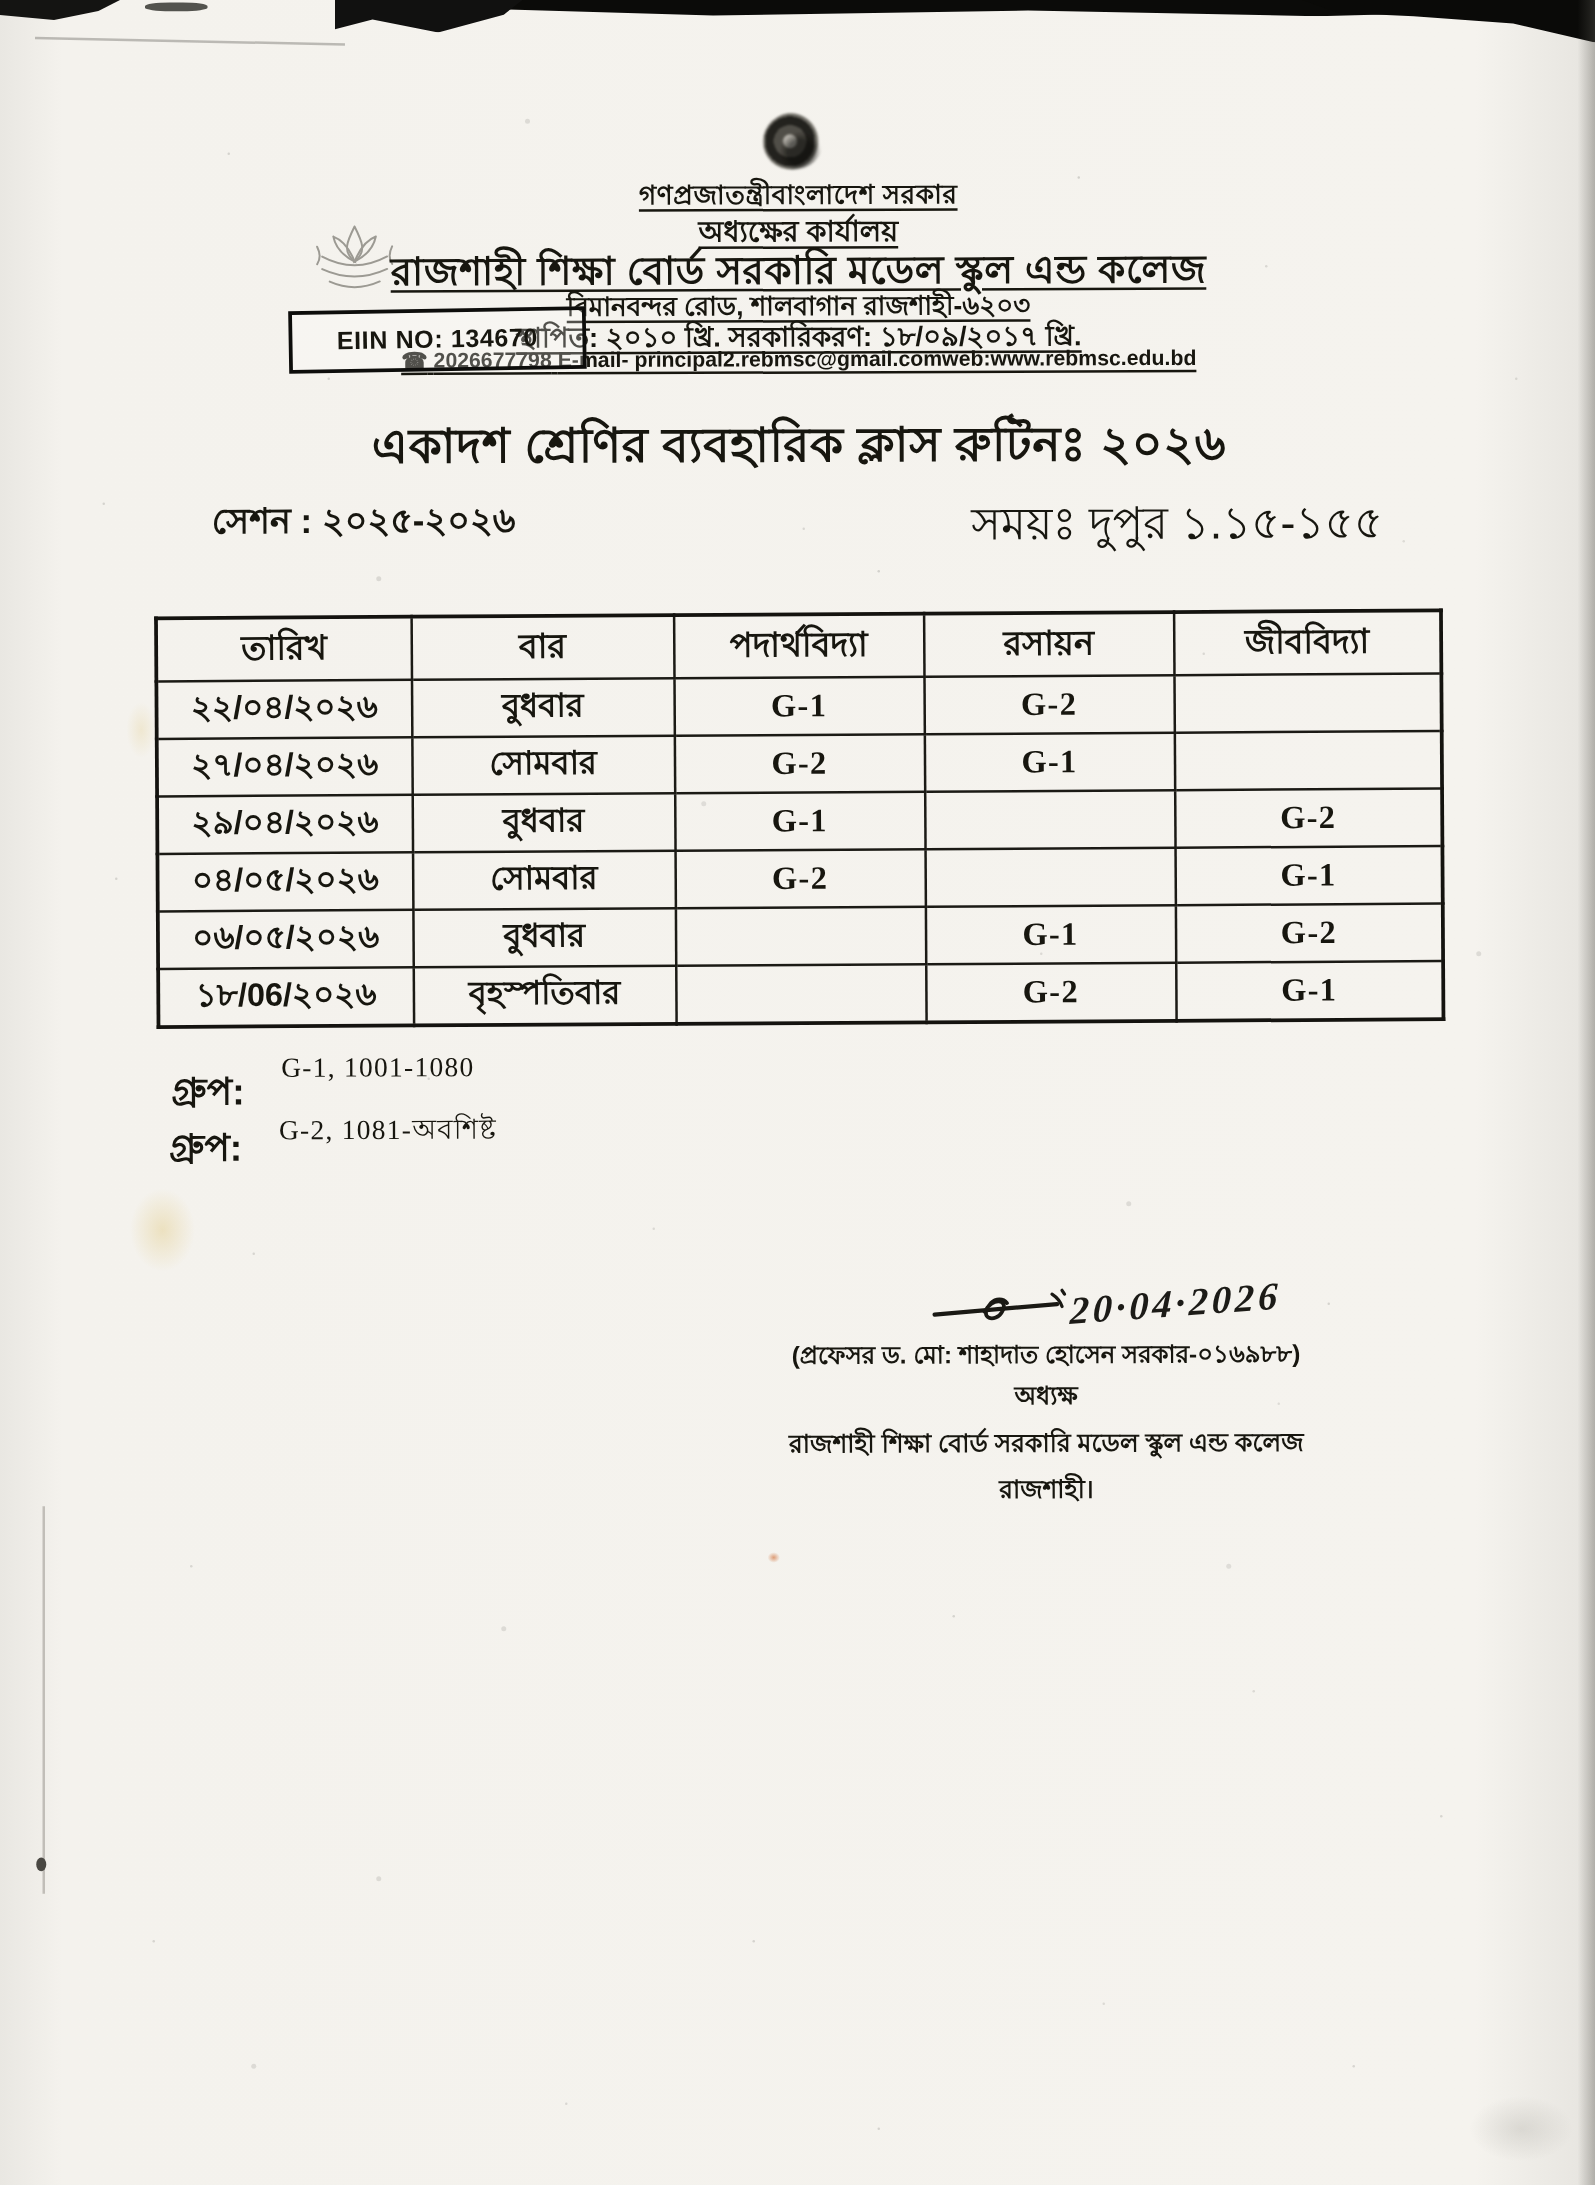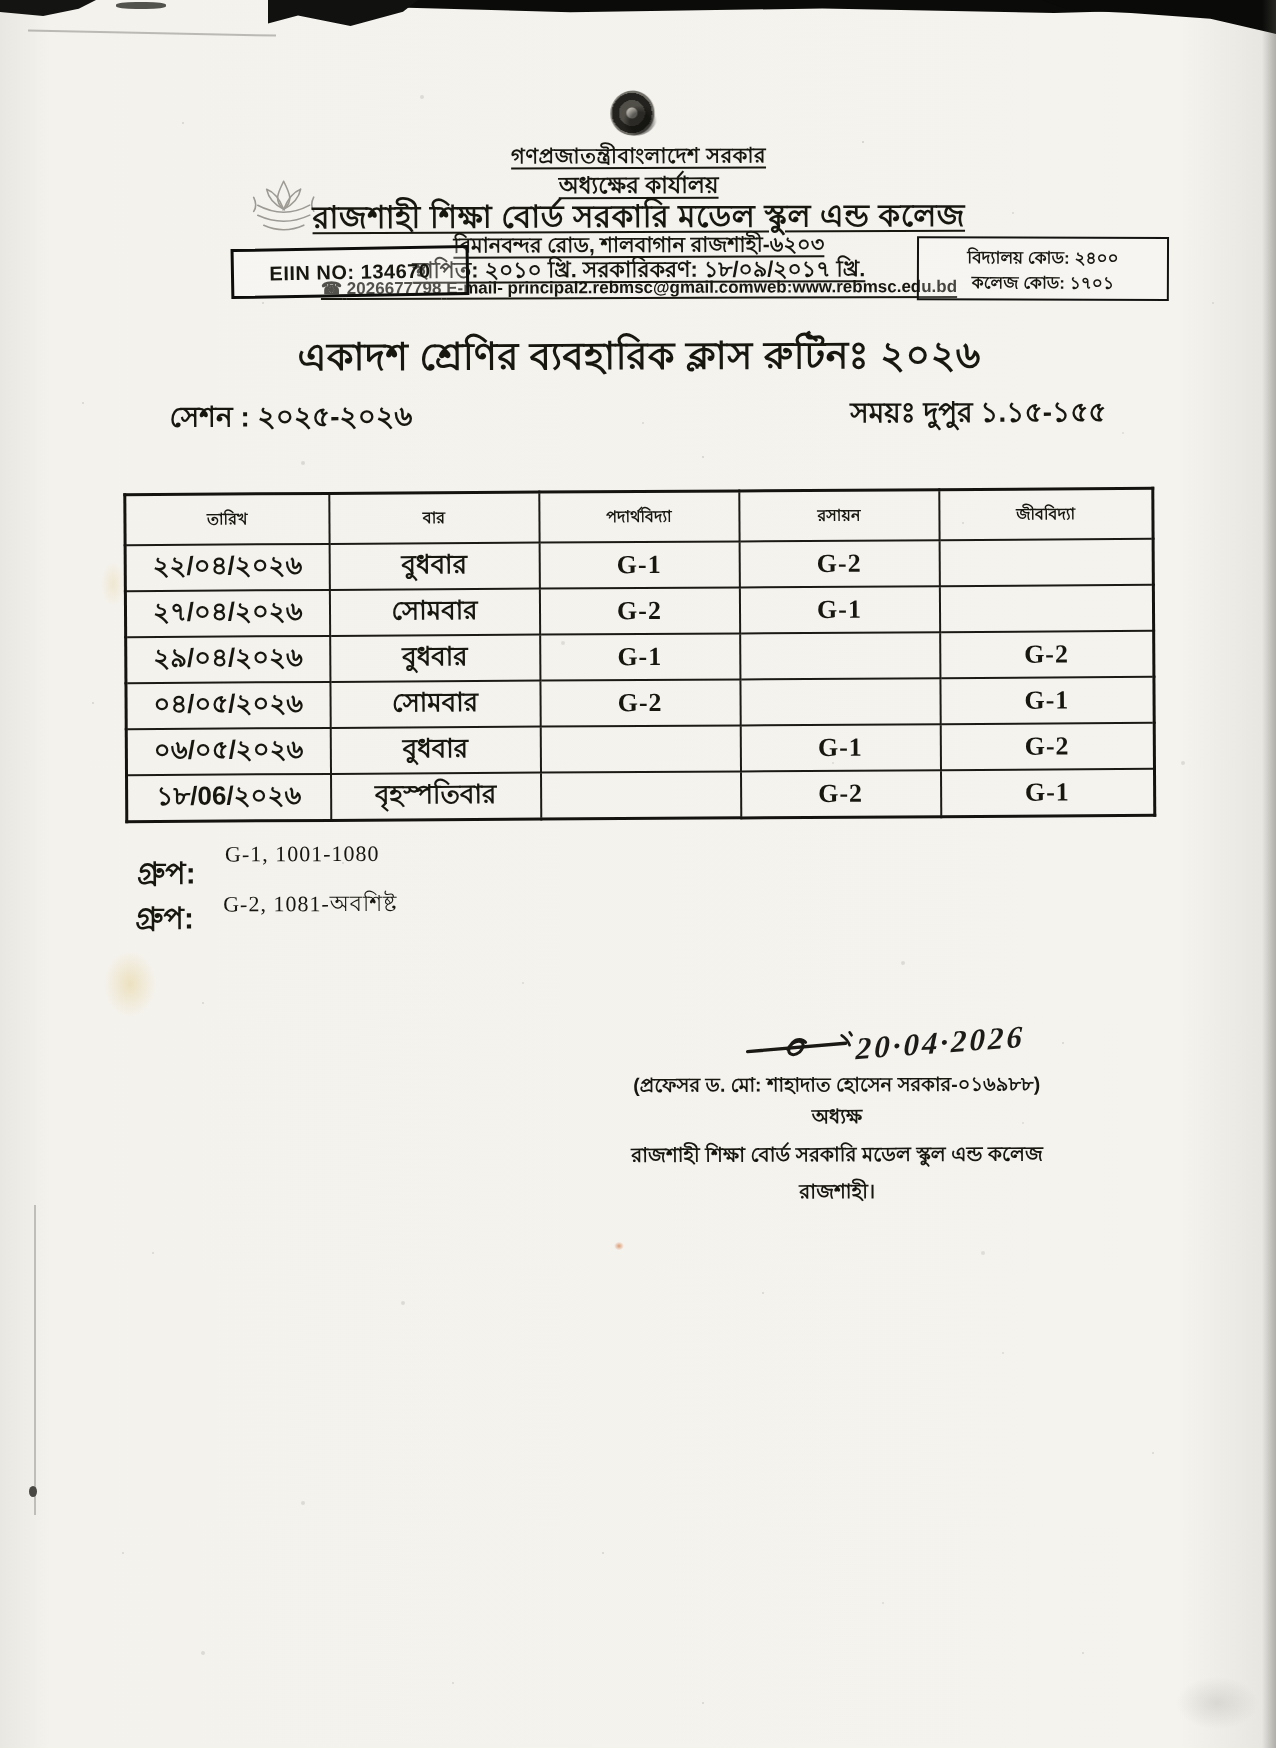--- a/index.html
+++ b/index.html
@@ -30,30 +30,30 @@
     font-size:20px;font-weight:700;letter-spacing:.5px;transform:rotate(-0.8deg);background:rgba(255,255,255,.25);
   }
   .emblem{position:absolute;left:243px;top:174px;width:80px;height:68px;opacity:.65;}
   .codes-box{
     position:absolute;left:916px;top:238px;width:252px;height:64px;
     border:2.5px solid #121210;text-align:center;font-size:17px;font-weight:700;
     padding-top:7px;box-sizing:border-box;line-height:25px;transform:rotate(.4deg);background:rgba(255,255,255,.2);
   }
   .doc-title{top:326px;font-size:38px;font-weight:700;letter-spacing:.5px;}
   .session{position:absolute;left:168px;top:394px;font-size:28px;font-weight:600;}
-  .time{position:absolute;right:171px;top:392px;font-size:28px;font-weight:700;}
+  .time{position:absolute;right:171px;top:392px;font-size:36px;font-weight:400;}
   table.routine{
     position:absolute;left:122px;top:490px;width:1028px;border-collapse:collapse;
     table-layout:fixed;transform:rotate(-0.15deg);
   }
   table.routine th,table.routine td{
     border:2px solid #1b1a15;text-align:center;vertical-align:middle;padding:0;
   }
   table.routine{border:3px solid #14130f;}
-  table.routine th{height:48px;font-size:16px;font-weight:600;}
+  table.routine th{height:48px;font-size:27px;font-weight:600;}
   table.routine td{height:44px;font-size:26px;font-weight:600;}
   td.grp{font-family:"Liberation Serif",serif;font-size:30px;font-weight:500;letter-spacing:1px;}
   .group-line{position:absolute;font-size:30px;font-weight:700;}
   .group-val{position:absolute;font-family:"Liberation Serif",serif;font-size:22px;font-weight:500;letter-spacing:1px;}
   .sig-svg{position:absolute;left:742px;top:1030px;}
   .sig-date{
     position:absolute;left:852px;top:1026px;font-family:"Liberation Serif",serif;
     font-style:italic;font-weight:700;font-size:31px;letter-spacing:3px;
     transform:rotate(-4deg) skewX(-6deg);color:#1c1b17;
   }
@@ -144,24 +144,20 @@
     <div class="ctr hdr4"><span class="u">বিমানবন্দর রোড, শালবাগান রাজশাহী-৬২০৩</span></div>
     <div class="ctr hdr5"><span class="u">স্থাপিত: ২০১০ খ্রি.  সরকারিকরণ: ১৮/০৯/২০১৭ খ্রি.</span></div>
     <div class="ctr hdr6">
       <span class="u"><span>☎</span> <span>2026677798</span> <span>E-mail- principal2.rebmsc@gmail.comweb:www.rebmsc.edu.bd</span></span>
     </div>
 
     <div class="eiin-box">
       <span>EIIN NO: 134670</span>
     </div>
 
-    <div class="codes-box">
-      <div>বিদ্যালয় কোড: ২৪০০</div>
-      <div>কলেজ কোড: ১৭০১</div>
-    </div>
 
     <div class="ctr doc-title">একাদশ শ্রেণির ব্যবহারিক ক্লাস রুটিনঃ ২০২৬</div>
     <div class="session">সেশন : ২০২৫-২০২৬</div>
     <div class="time">সময়ঃ দুপুর ১.১৫-১৫৫</div>
 
     <table class="routine">
       <colgroup>
           <col style="width:204px">
           <col style="width:210px">
           <col style="width:200px">

